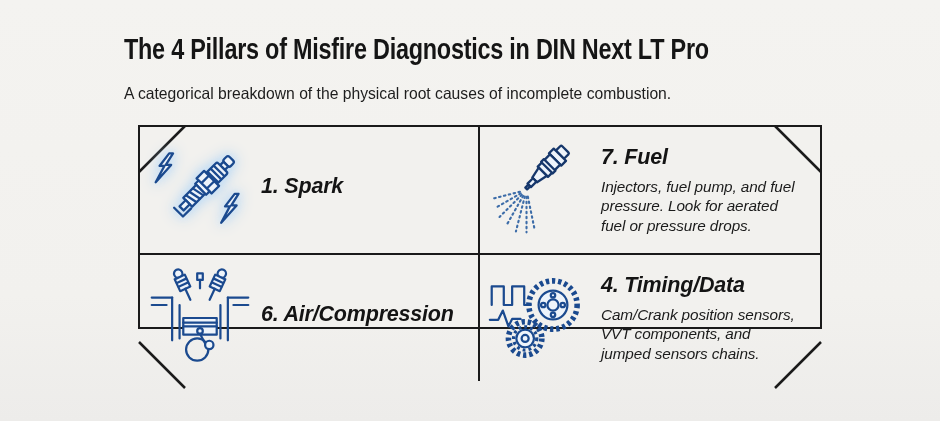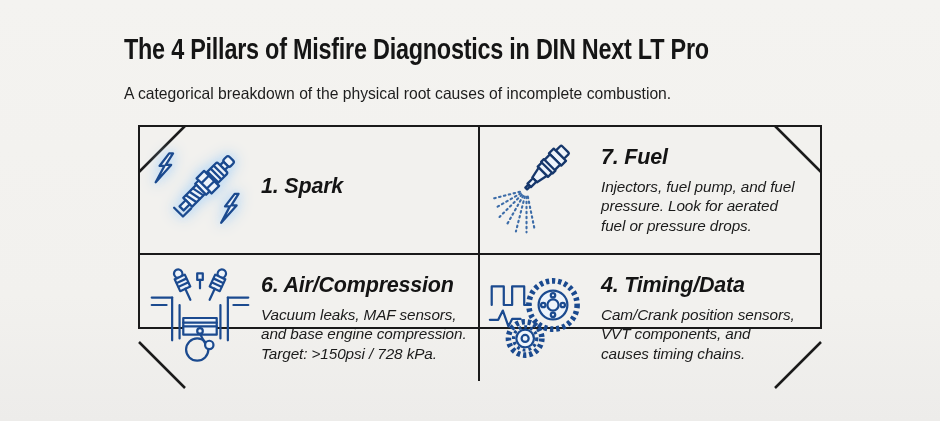--- a/index.html
+++ b/index.html
@@ -160,23 +160,20 @@
           <line class="bluestroke" x1="38" y1="61" x2="74" y2="61"></line>
           <line class="bluestroke" x1="38" y1="65" x2="74" y2="65"></line>
           <circle class="bluestroke" cx="56" cy="70" r="3"></circle>
           <path class="bluestroke" d="M56 73 L64 88" stroke-width="4"></path>
           <circle class="bluestroke" cx="53" cy="90" r="12"></circle>
           <circle class="bluefill" cx="66" cy="85" r="4.5"></circle>
         </svg>
       </div>
       <div class="txt">
         <div class="q-heading">6. Air/Compression</div>
-        <div class="q-body">Vacuum leaks, MAF sensors,
-and base engine compression.
-Target: &gt;150psi / 728 kPa.</div>
       </div>
     </div>
 
     <div class="cell">
       <div class="iconbox">
         <svg width="108" height="108" viewBox="0 0 112 112">
           <path class="bluestroke" d="M4 42 v-20 h13 v20 h9 v-20 h13 v20 h7" stroke-width="3.2"></path>
           <path class="bluestroke" d="M2 58 h9 l5 -10 l6 17 l4 -8 h9" stroke-width="2.6"></path>
           <circle class="chain" cx="70" cy="42" r="26"></circle>
           <circle class="chain" cx="40" cy="78" r="18"></circle>
@@ -188,18 +185,18 @@
           <circle class="bluestroke" cx="59.5" cy="42" r="2.4"></circle>
           <circle class="teeth" cx="40" cy="78" r="12.5"></circle>
           <circle class="bluefill" cx="40" cy="78" r="9.5"></circle>
           <circle class="bluestroke" cx="40" cy="78" r="3.8"></circle>
         </svg>
       </div>
       <div class="txt">
         <div class="q-heading">4. Timing/Data</div>
         <div class="q-body">Cam/Crank position sensors,
 VVT components, and
-causes timing chains.</div>
+jumped sensors chains.</div>
       </div>
     </div>
 
   </div>
 </div>
 
 </body></html>

